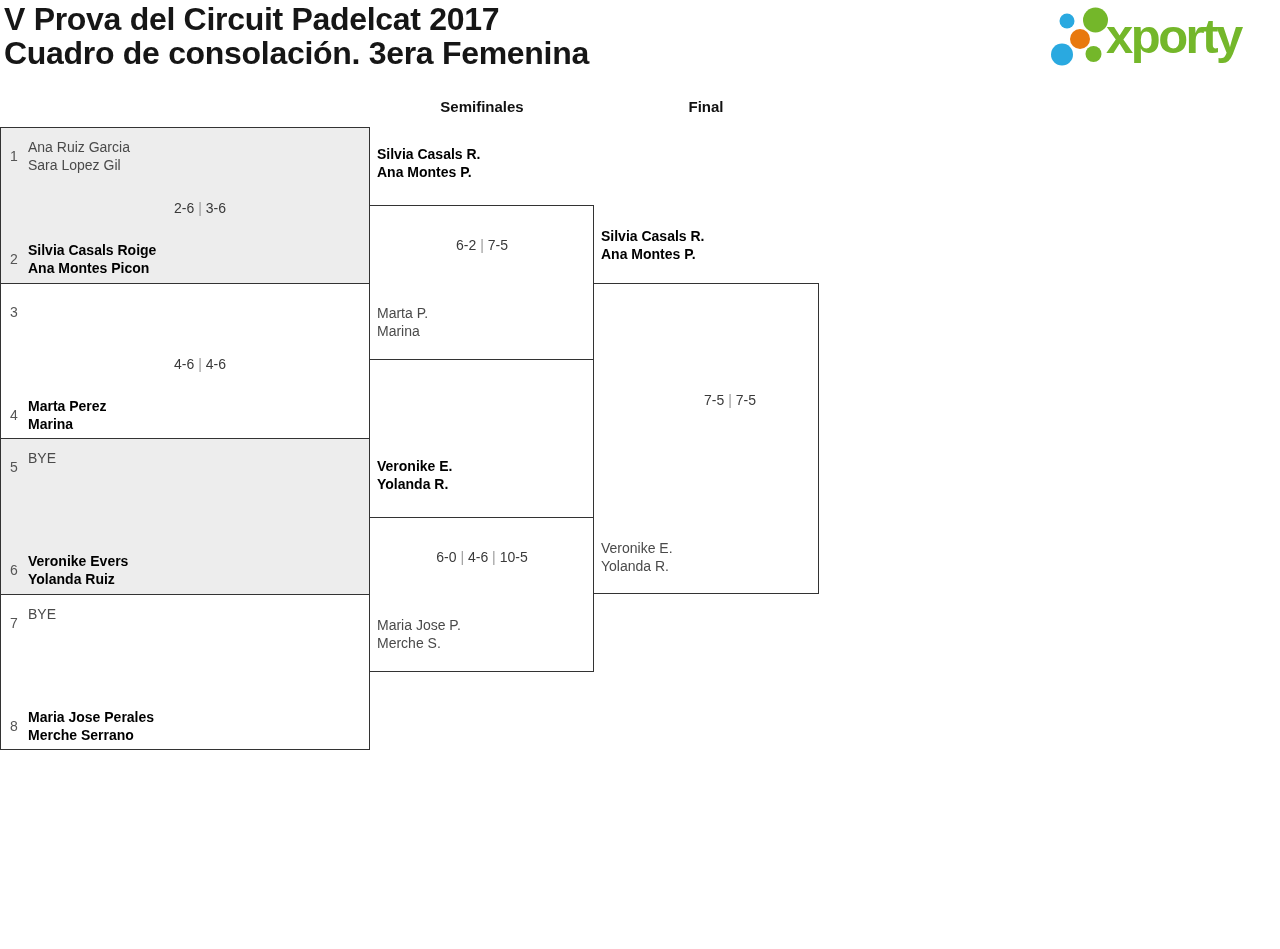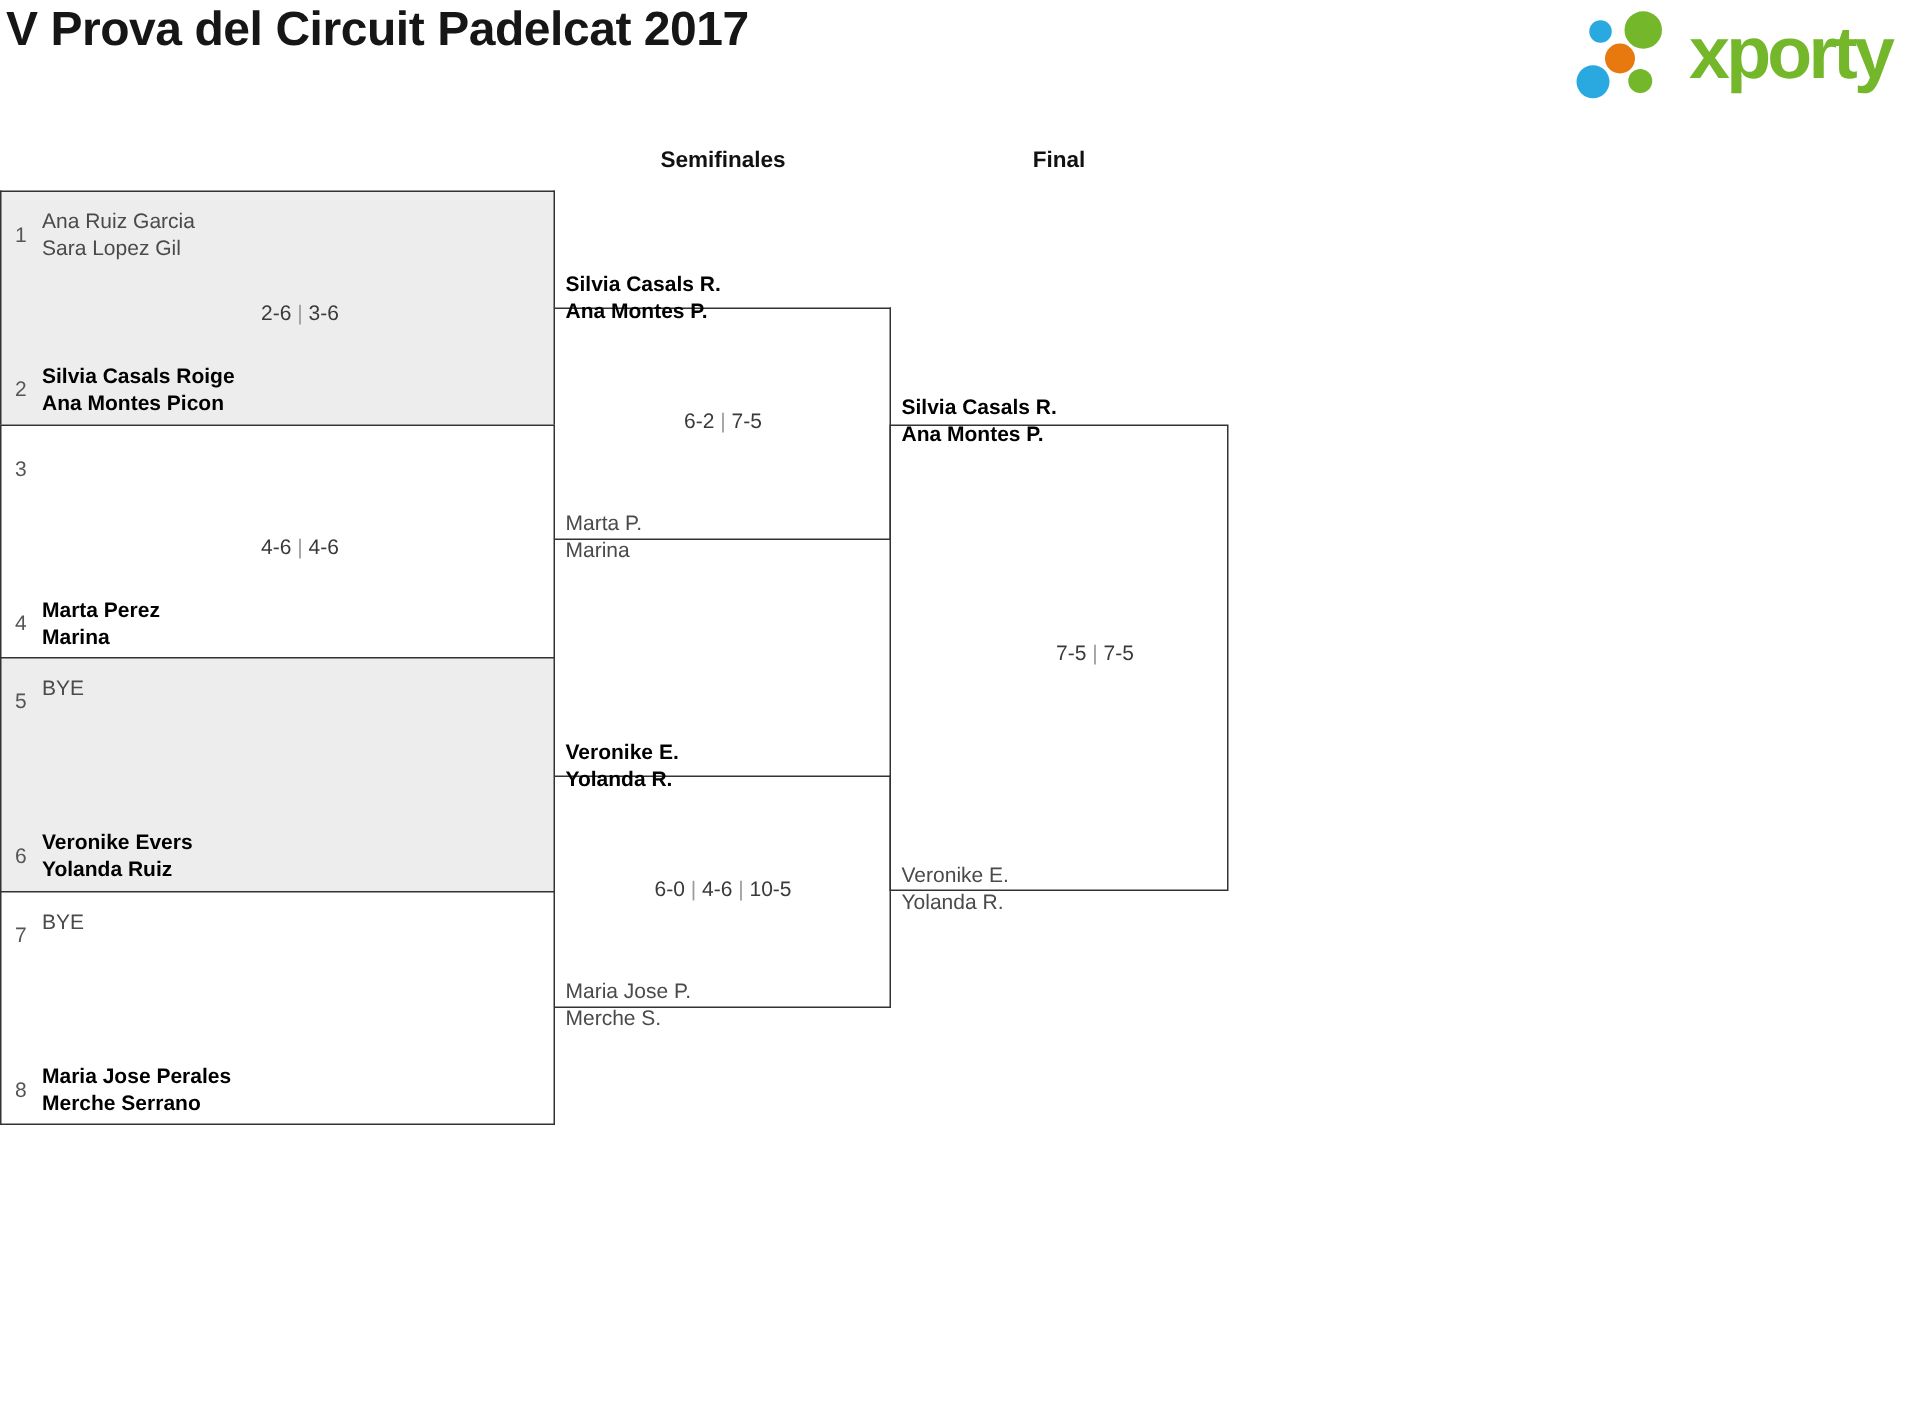--- a/index.html
+++ b/index.html
@@ -41,49 +41,50 @@
   .score{font-size:14px;line-height:18px;color:#3a3a3a;text-align:center;}
   .score .sep{color:#9b9b9b;}
   
   .sfbox{position:absolute;left:370px;width:224px;box-sizing:border-box;
          border:1px solid #333;border-left:none;background:transparent;}
   .sf0{top:205px;height:155px;}
   .sf1{top:517px;height:155px;}
   .fbox{position:absolute;left:593px;top:283px;width:226px;height:311px;
         box-sizing:border-box;border:1px solid #333;}
   
-  .flt{position:absolute;margin-top:35px;}
+  .flt{position:absolute;}
   .lbl-sf0-top{left:377px;top:145px;}
   .lbl-sf0-score{left:370px;top:236px;width:224px;}
   .lbl-sf0-bottom{left:377px;top:304px;}
   .lbl-sf1-top{left:377px;top:457px;}
   .lbl-sf1-score{left:370px;top:548px;width:224px;}
   .lbl-sf1-bottom{left:377px;top:616px;}
   .lbl-f-top{left:601px;top:227px;}
   .lbl-f-score{left:593px;top:391px;width:226px;padding-left:24px;}
   .lbl-f-bottom{left:601px;top:539px;}
 </style>
 </head>
 <body>
 
 <div class="page">
 
   <div class="title">
     <div>V Prova del Circuit Padelcat 2017</div>
+    <div>Cuadro de consolación. 3era Femenina</div>
   </div>
 
   <div class="logo">
     <svg width="60" height="62" viewBox="0 0 60 62">
       <circle cx="47.5" cy="15" r="12.5" fill="#74b72a"></circle>
       <circle cx="19" cy="16" r="7.5" fill="#2aa9e0"></circle>
       <circle cx="32" cy="34" r="10" fill="#e8790e"></circle>
       <circle cx="14" cy="49.5" r="11" fill="#2aa9e0"></circle>
       <circle cx="45.5" cy="49" r="8" fill="#74b72a"></circle>
     </svg>
-    <span class="logo-text" style="color: rgb(116, 183, 42); margin-left: 20px;">xporty</span>
+    <span class="logo-text" style="color: rgb(116, 183, 42);">xporty</span>
   </div>
 
   <div class="rh rh1">Semifinales</div>
   <div class="rh rh2">Final</div>
 
   <div class="qf qf0 shade">
     <div class="seed seed-top">1</div>
     <div class="team team-top">
       <div>Ana Ruiz Garcia</div>
       <div>Sara Lopez Gil</div>

